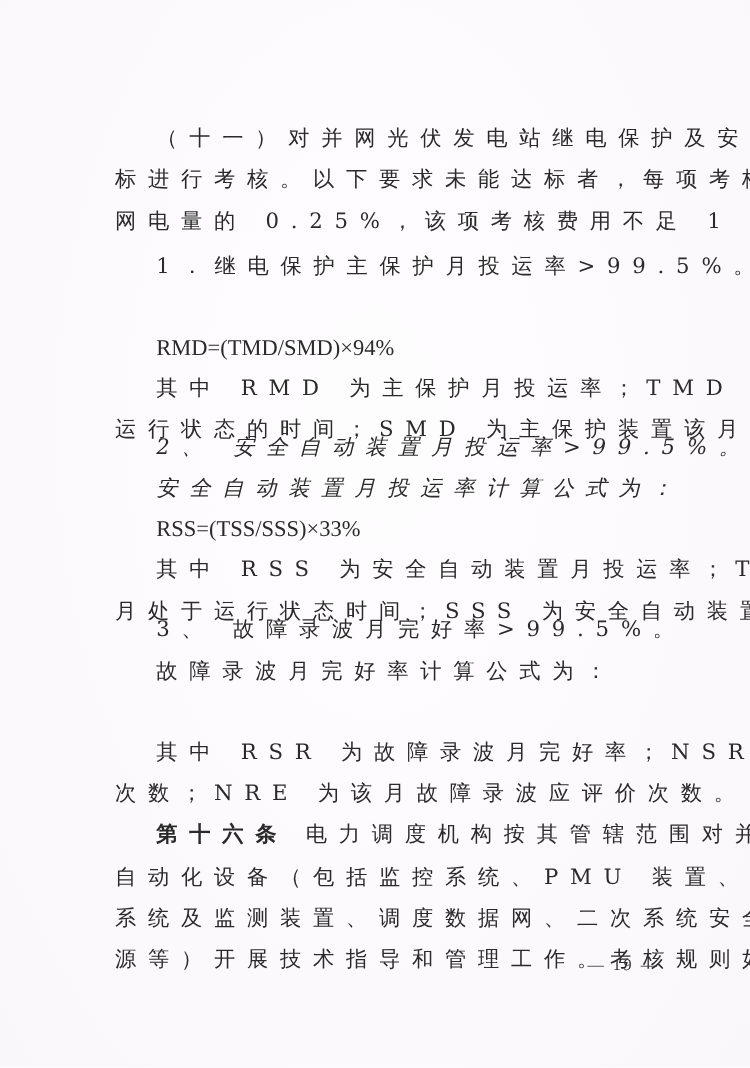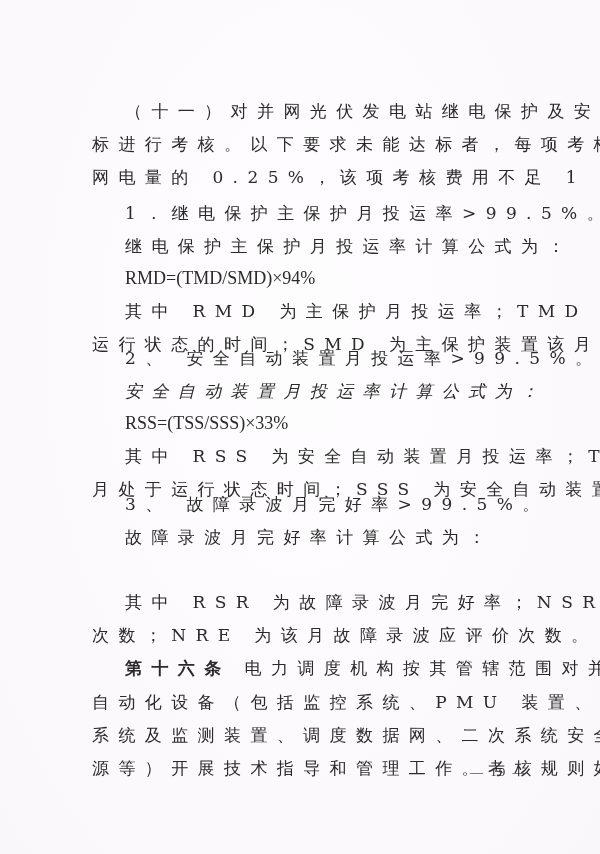--- a/index.html
+++ b/index.html
@@ -51,26 +51,25 @@
 </head>
 <body>
 
 <div class="page">
 
   <div class="line indent" style="top:95px;">（十一）对并网光伏发电站继电保护及安全自动装置运行指</div>
   <div class="line" style="top:128px;">标进行考核。以下要求未能达标者，每项考核电量为全站当月上</div>
   <div class="line" style="top:161px;">网电量的 0.25%，该项考核费用不足 1 元按 1 万元考核。</div>
 
   <div class="line indent" style="top:197px;">1．继电保护主保护月投运率&gt;99.5%。</div>
-  <div class="line indent" style="top:230px;">继电保护主保护月投运率计算公式为：</div>
   <div class="line indent formula" style="top:262px;">RMD=(TMD/SMD)×94%</div>
   <div class="line indent" style="top:295px;">其中 RMD 为主保护月投运率；TMD 为主保护装置该月处于</div>
   <div class="line" style="top:328px;">运行状态的时间；SMD 为主保护装置该月应运行时间。</div>
 
-  <div class="line indent" style="top:342px;">2、 安全自动装置月投运率&gt;99.5%。</div>
+  <div class="line indent" style="top:342px;font-style:italic;">2、 安全自动装置月投运率&gt;99.5%。</div>
   <div class="line indent" style="top:375px;font-style:italic;">安全自动装置月投运率计算公式为：</div>
   <div class="line indent formula" style="top:407px;">RSS=(TSS/SSS)×33%</div>
   <div class="line indent" style="top:440px;">其中 RSS 为安全自动装置月投运率；TSS 为安全自动装置该</div>
   <div class="line" style="top:473px;">月处于运行状态时间；SSS 为安全自动装置该月应运行时间。</div>
 
   <div class="line indent" style="top:488px;">3、 故障录波月完好率&gt;99.5%。</div>
   <div class="line indent" style="top:521px;">故障录波月完好率计算公式为：</div>
   <div class="line indent" style="top:586px;">其中 RSR 为故障录波月完好率；NSR 为该月故障录波完好</div>
   <div class="line" style="top:619px;text-align:center;">次数；NRE 为该月故障录波应评价次数。</div>
 

